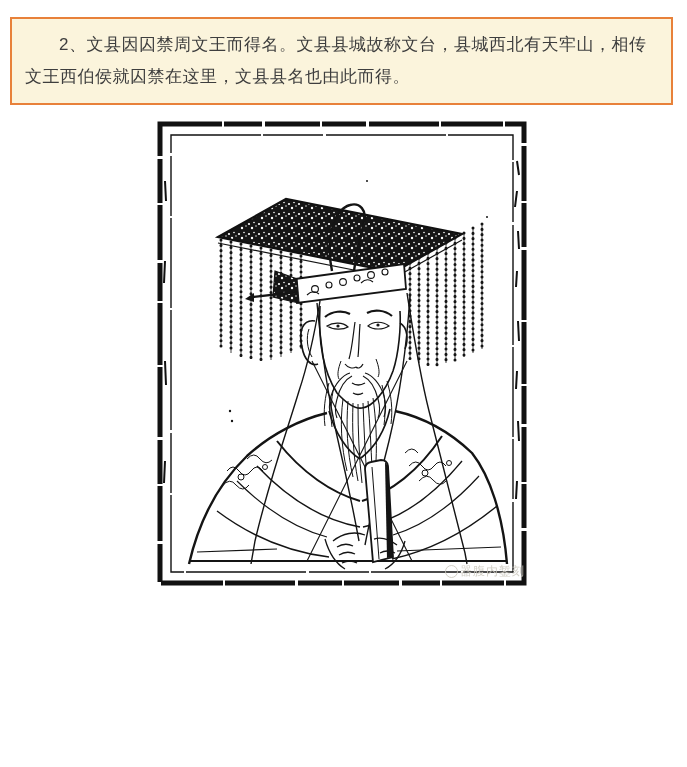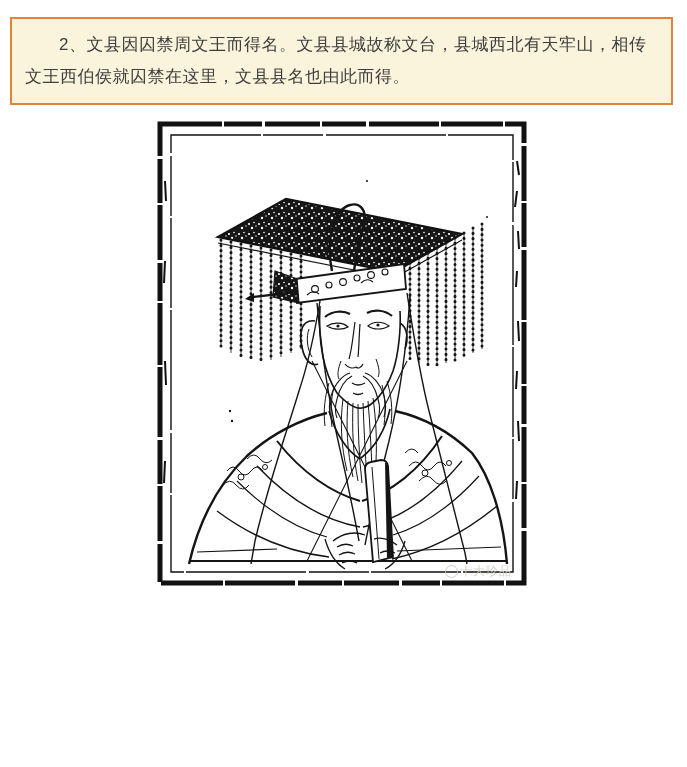--- a/index.html
+++ b/index.html
@@ -245,17 +245,17 @@
         </g>
       </g>
 
       <g fill="#141414">
         <circle cx="73" cy="290" r="1.2"></circle>
           <circle cx="75" cy="300" r="1.2"></circle>
         <circle cx="210" cy="60" r="1"></circle>
           <circle cx="330" cy="96" r="1"></circle>
       </g>
     </svg>
-    <span class="watermark"><span class="wm-logo"></span><span>十大珍品</span></span>
+    <span class="watermark"><span class="wm-logo"></span><span>器腹内錾刻</span></span>
   </figure>
 
 
 </main>
 
 </body></html>

